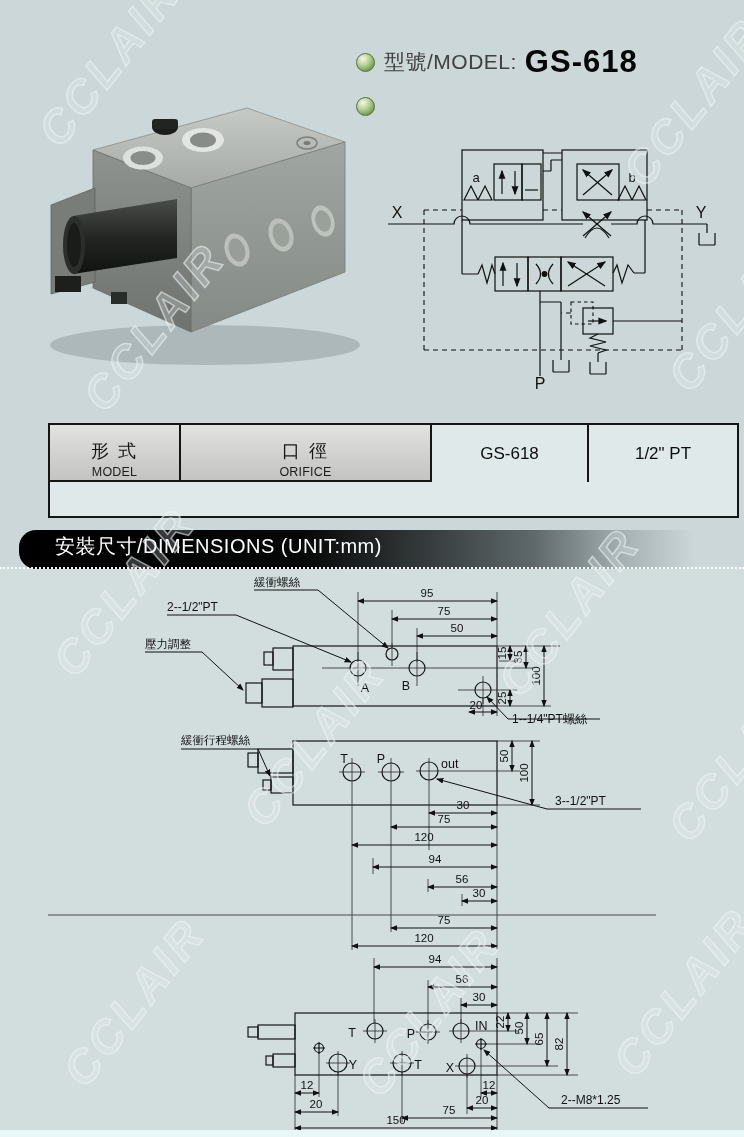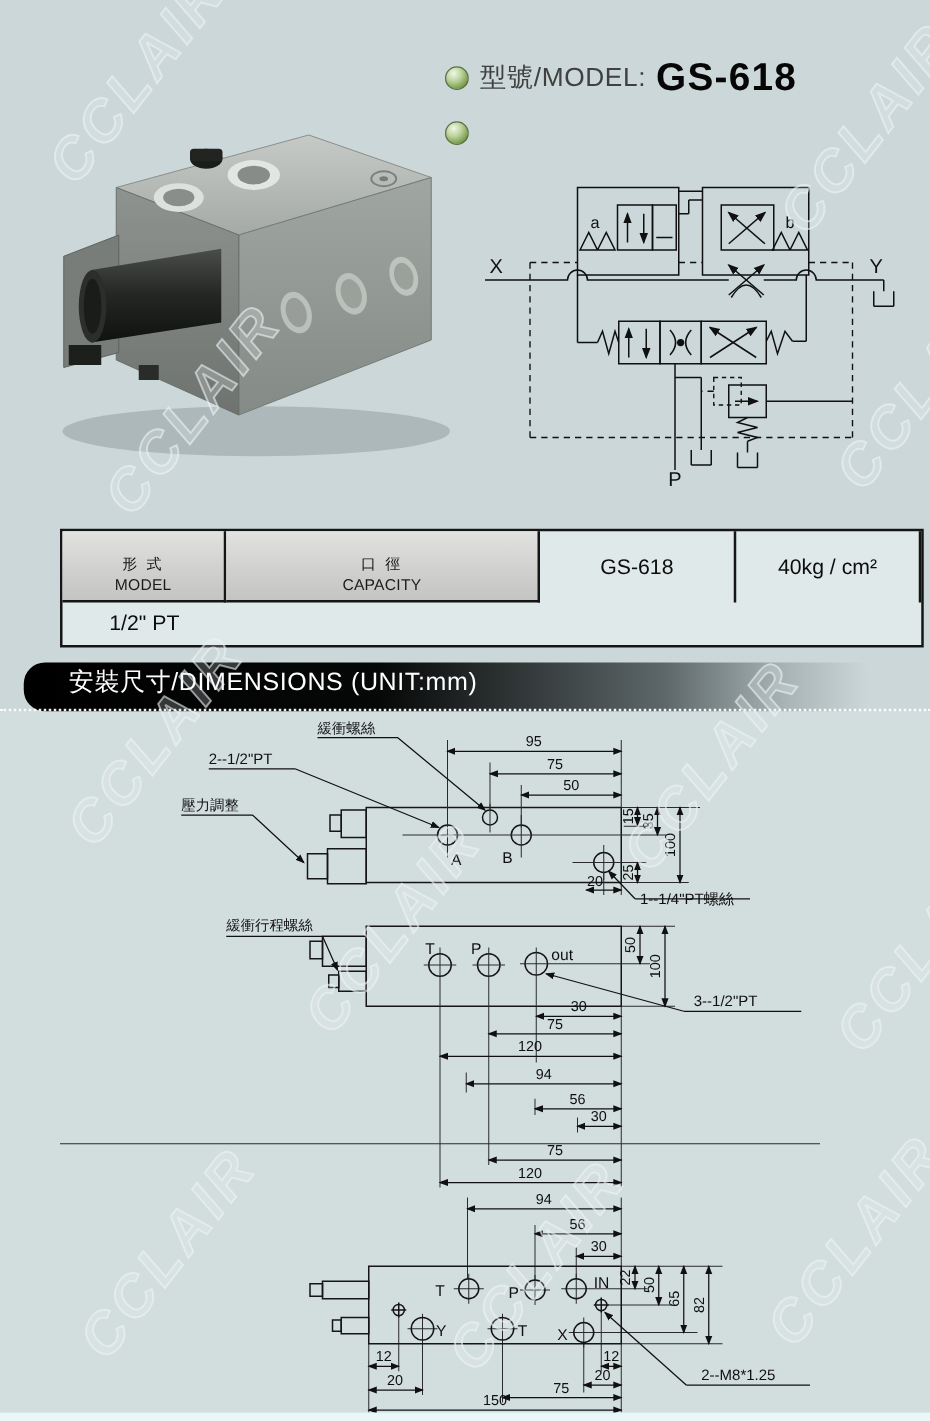--- a/index.html
+++ b/index.html
@@ -24,21 +24,21 @@
   
   .spec-table{position:absolute;left:48px;top:423px;z-index:3;border:2px solid #151515;
      display:grid;grid-template-columns:131px 251px 157px 148px;grid-template-rows:57px 34px;background:#dfe9e9;}
   .spec-table .th{background:linear-gradient(180deg,#e2e2e0 0%,#cfcfcd 60%,#c4c4c2 100%);
      border-right:2px solid #151515;border-bottom:2px solid #151515;
      display:flex;flex-direction:column;align-items:center;justify-content:center;line-height:1.25;}
   .spec-table .th:nth-child(4){border-right:none;}
   .spec-table .td{display:flex;align-items:center;justify-content:center;border-right:2px solid #151515;
      font-size:17px;color:#0c0c0c;}
   .spec-table .td:last-child{border-right:none;}
-  .th .zh{font-size:12px;color:#161616;letter-spacing:2px;margin-top:16px;}
+  .th .zh{font-size:18px;color:#161616;letter-spacing:2px;margin-top:16px;}
   .th .en{font-size:12.5px;color:#1c1c1c;margin-top:2px;letter-spacing:.2px;text-align:center;}
 
   
   .banner{position:absolute;left:19px;top:530px;width:676px;height:39px;z-index:4;
      background:linear-gradient(90deg,#000 0%,#060707 42%,#5e686a 76%,#a7b3b4 90%,rgba(210,221,221,0.05) 100%);
      border-radius:17px 8px 8px 17px;color:#fff;font-size:20px;font-weight:normal;
      line-height:33px;padding-left:36px;box-sizing:border-box;letter-spacing:.5px;}
   .dotted-line{position:absolute;left:0;top:567px;width:744px;height:0;border-top:2px dotted rgba(255,255,255,.95);z-index:4;}
 
   svg{position:absolute;z-index:2;}
@@ -200,24 +200,23 @@
   </svg>
 
 
   <div class="spec-table">
     <div class="th">
       <div class="zh">形 式</div>
       <div class="en">MODEL</div>
     </div>
     <div class="th">
       <div class="zh">口 徑</div>
-      <div class="en">CAPACITY</div>
+      <div class="en">ORIFICE</div>
     </div>
     <div class="td">GS-618</div>
-    <div class="td">40kg / cm²</div>
     <div class="td">1/2" PT</div>
   </div>
 
   <div class="banner">安裝尺寸/DIMENSIONS (UNIT:mm)</div>
   <div class="dotted-line"></div>
 
   <svg style="left:0;top:575px" width="744" height="562" viewBox="0 575 744 562">
     <defs>
       <marker id="ar2" viewBox="0 0 10 10" refX="8.5" refY="5" markerWidth="7.5" markerHeight="7.5" orient="auto-start-reverse">
         <path d="M0,1.2 L10,5 L0,8.8 z" fill="#101010"></path>

